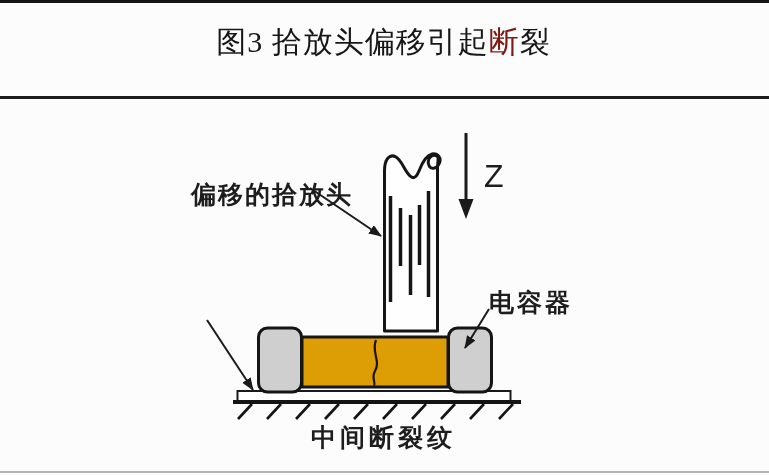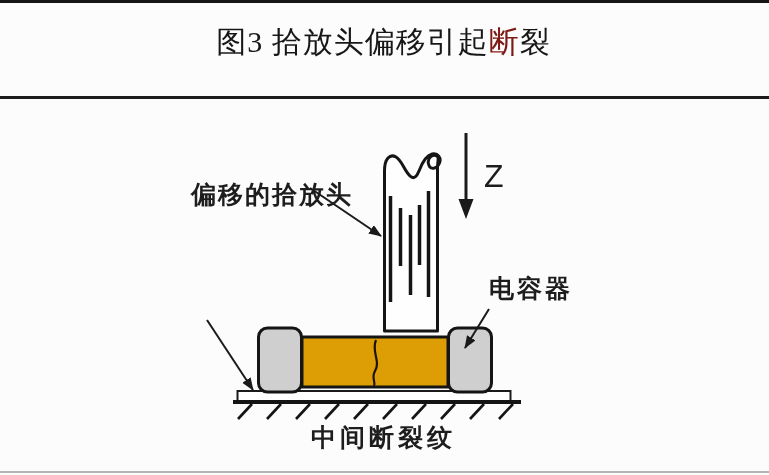--- a/index.html
+++ b/index.html
@@ -10,21 +10,21 @@
   #title-rule{top:96px;height:3px;background:#1c1c1c;}
   #bottom-rule{top:471px;height:2px;background:#b6b3b3;}
   #fig-title{position:absolute;top:22px;left:12px;width:743px;text-align:center;
              font-size:30px;font-weight:normal;color:#171717;letter-spacing:1px;white-space:nowrap;}
   .cjk-label{position:absolute;color:#1d1d1d;font-size:25px;font-weight:bold;
              letter-spacing:2px;white-space:nowrap;}
   #label-pick-head{left:191px;top:142px;margin-top:36px;}
   #label-z{left:484px;top:158px;font-size:32px;font-weight:normal;letter-spacing:0;
            font-family:"Liberation Sans","DejaVu Sans",sans-serif;}
   #label-solder-pad{left:176px;top:281px;}
-  #label-capacitor{left:489px;top:272px;letter-spacing:3px;}
+  #label-capacitor{left:489px;top:286px;letter-spacing:3px;}
   #label-crack{left:311px;top:421px;letter-spacing:4px;}
   #diagram-svg{position:absolute;left:0;top:0;}
 </style>
 </head>
 <body>
 
 <div id="page">
 
   <div id="top-rule" class="hrule"></div>
 

